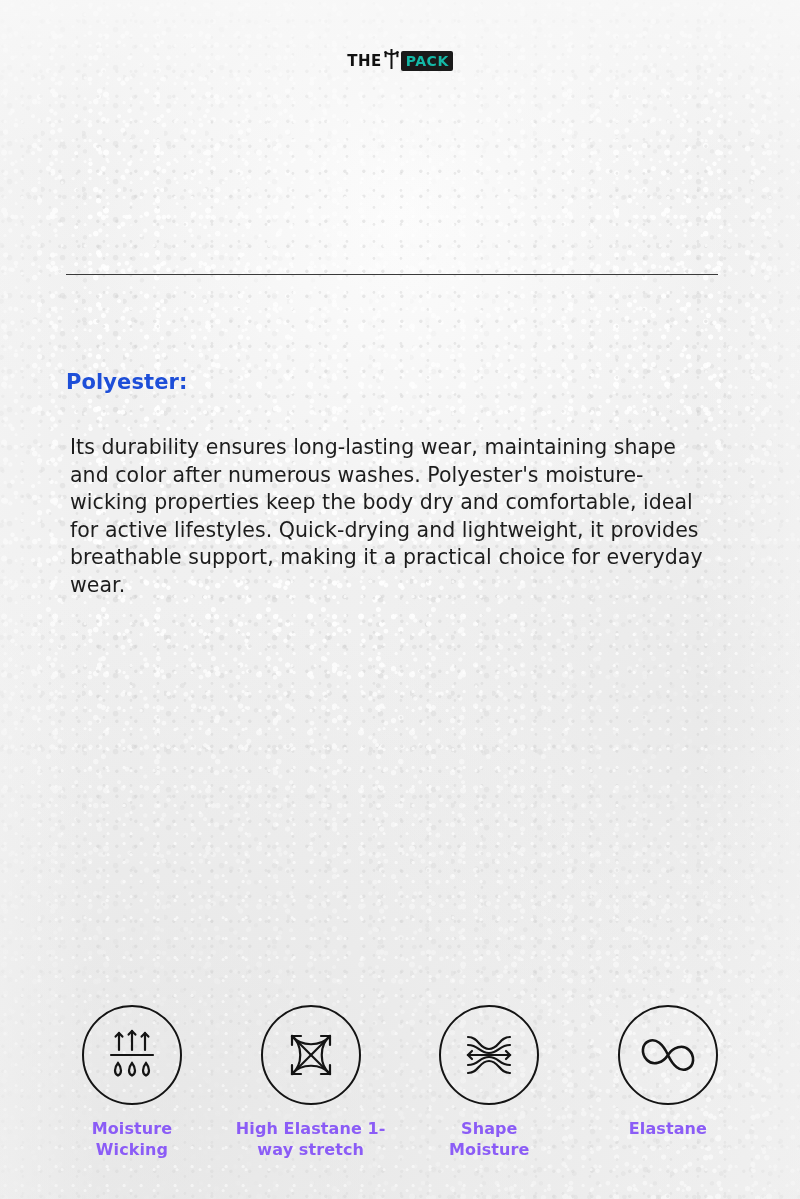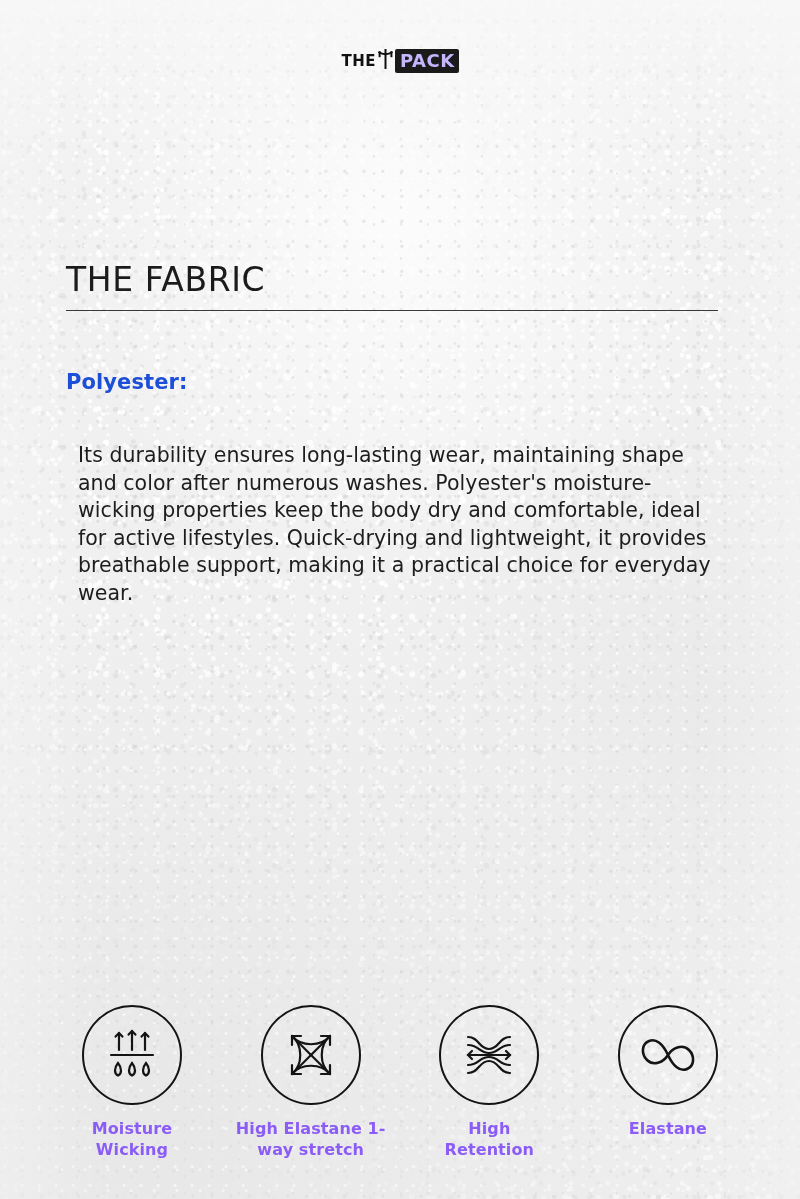--- a/index.html
+++ b/index.html
@@ -101,26 +101,26 @@
     font-size: 15px;
     font-weight: 700;
     letter-spacing: 0.5px;
     line-height: 1;
   }
   .logo-icon {
     margin: 0 1px;
     display: block;
   }
   .logo-pack {
-    font-size: 18px;
+    font-size: 14px;
     font-weight: 700;
     letter-spacing: 0.5px;
     line-height: 1;
     background: #1a1a1a;
-    color: #c4b5fd;
+    color: #14b8a6;
     padding: 3px 4px 3px 5px;
     border-radius: 2px;
   }
 
   
   .headline-wrap {
     position: absolute;
     top: 262px;
     left: 66px;
     width: 652px;
@@ -158,21 +158,21 @@
     position: absolute;
     top: 430px;
     left: 66px;
     width: 648px;
     font-family: "DejaVu Sans", sans-serif;
     font-size: 20.5px;
     font-weight: 400;
     line-height: 27.5px;
     color: #1d1d1d;
     letter-spacing: 0.05px;
-    margin: 12px;
+    margin: 4px;
   }
 
   
   .features {
     position: absolute;
     left: 48px;
     right: 48px;
     top: 1005px;
     display: flex;
     justify-content: space-between;
@@ -228,21 +228,20 @@
             <path d="M1.5 4 Q8.5 8.5 15.5 4" stroke="#111" stroke-width="2" fill="none"></path>
             <path d="M2.6 3.2 L2.6 9.2" stroke="#111" stroke-width="2" fill="none"></path>
             <path d="M14.4 3.2 L14.4 9.2" stroke="#111" stroke-width="2" fill="none"></path>
           </svg>
         </span>
         <span class="logo-pack">PACK</span>
       </div>
     </div>
 
     <div class="headline-wrap">
-      <h1 class="headline">THE FABRIC</h1>
       <div class="headline-rule"></div>
     </div>
 
     <h2 class="subhead">Polyester:</h2>
 
     <p class="body-copy">Its durability ensures long-lasting wear, maintaining shape and color after numerous washes. Polyester's moisture-wicking properties keep the body dry and comfortable, ideal for active lifestyles. Quick-drying and lightweight, it provides breathable support, making it a practical choice for everyday wear.</p>
 
     <div class="features">
 
       <div class="feature">
@@ -296,21 +295,21 @@
               <path d="M11 14 C22 14 22 26 32 26 C42 26 42 14 53 14"></path>
               <path d="M11 22 C22 22 22 30 32 30 C42 30 42 22 53 22"></path>
               <path d="M11 32 L53 32"></path>
               <path d="M15 28 L11 32 L15 36"></path>
               <path d="M49 28 L53 32 L49 36"></path>
               <path d="M11 42 C22 42 22 34 32 34 C42 34 42 42 53 42"></path>
               <path d="M11 50 C22 50 22 38 32 38 C42 38 42 50 53 50"></path>
             </g>
           </svg>
         </div>
-        <div class="feature-label narrow">High Retention</div>
+        <div class="feature-label narrow">Shape Moisture</div>
       </div>
 
       <div class="feature">
         <div class="feature-circle">
           <svg width="66" height="46" viewBox="0 0 66 46" aria-hidden="true">
             <g stroke="#141414" stroke-width="2.6" fill="none" stroke-linecap="round">
               <path d="M33 23 C28 12 21 6 14 9 C6.5 12 6 22 12 28 C18 34 28 31 33 23 C38 15 48 12 54 18 C60 24 59.5 34 52 37 C45 40 38 34 33 23 Z"></path>
             </g>
           </svg>
         </div>

